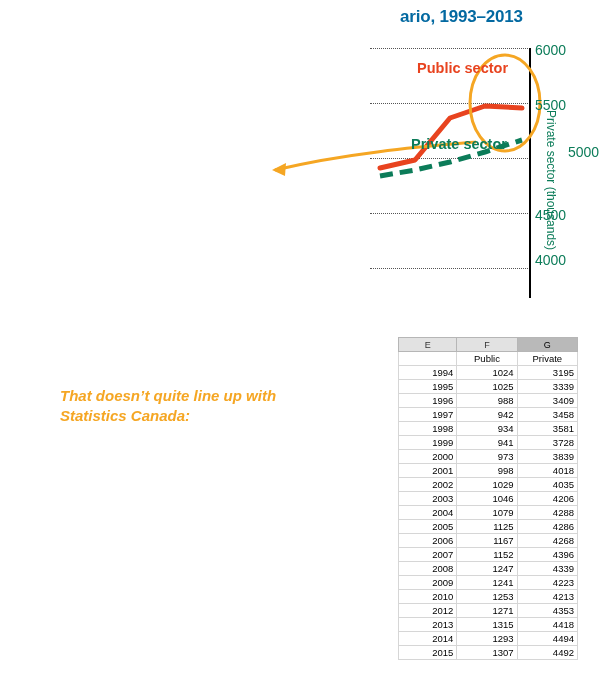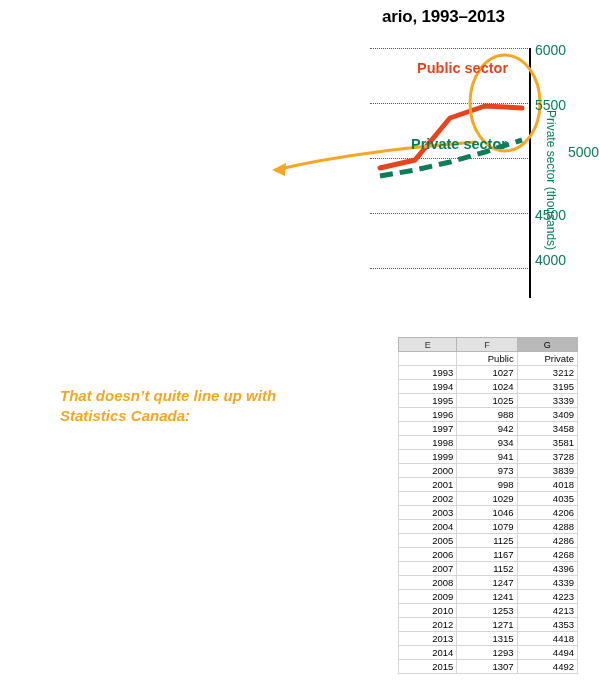--- a/index.html
+++ b/index.html
@@ -19,25 +19,25 @@
   #graph-panel {
     position: absolute;
     left: 0;
     top: 0;
     width: 600px;
     height: 310px;
   }
 
   #chart-title {
     position: absolute;
-    left: 382px;
+    left: 400px;
     top: 7px;
     font-size: 17px;
     font-weight: bold;
-    color: #000000;
+    color: #0369a1;
     letter-spacing: -0.2px;
     white-space: nowrap;
   }
 
   
   #plot-area {
     position: absolute;
     left: 370px;
     top: 48px;
     width: 160px;
@@ -148,21 +148,21 @@
     color: #333;
     border: 1px solid #b6b6b6;
   }
   #spreadsheet .colhead.sel {
     background: #b9b9b9;
     color: #000;
   }
   .c-year { width: 58px; text-align: right; }
   .c-pub  { width: 60px; text-align: right; }
   .c-priv { width: 60px; text-align: right; }
-  .subhead { text-align: right; }
+  .subhead { text-align: center; }
   tr.highlight td.c-priv {
     border: 2px solid #c0601a;
   }
 </style>
 </head>
 <body>
 
 <div id="graph-panel">
 
   <div id="chart-title">ario, 1993–2013</div>
@@ -212,25 +212,20 @@
     <tr>
       <td class="colhead c-year">E</td>
       <td class="colhead c-pub">F</td>
       <td class="colhead sel c-priv">G</td>
     </tr>
     <tr>
       <td class="c-year subhead"></td>
       <td class="c-pub subhead">Public</td>
       <td class="c-priv subhead">Private</td>
     </tr>
-  <tr>
-        <td class="c-year">1993</td>
-        <td class="c-pub">1027</td>
-        <td class="c-priv">3212</td>
-      </tr>
       <tr>
         <td class="c-year">1994</td>
         <td class="c-pub">1024</td>
         <td class="c-priv">3195</td>
       </tr>
       <tr>
         <td class="c-year">1995</td>
         <td class="c-pub">1025</td>
         <td class="c-priv">3339</td>
       </tr>

